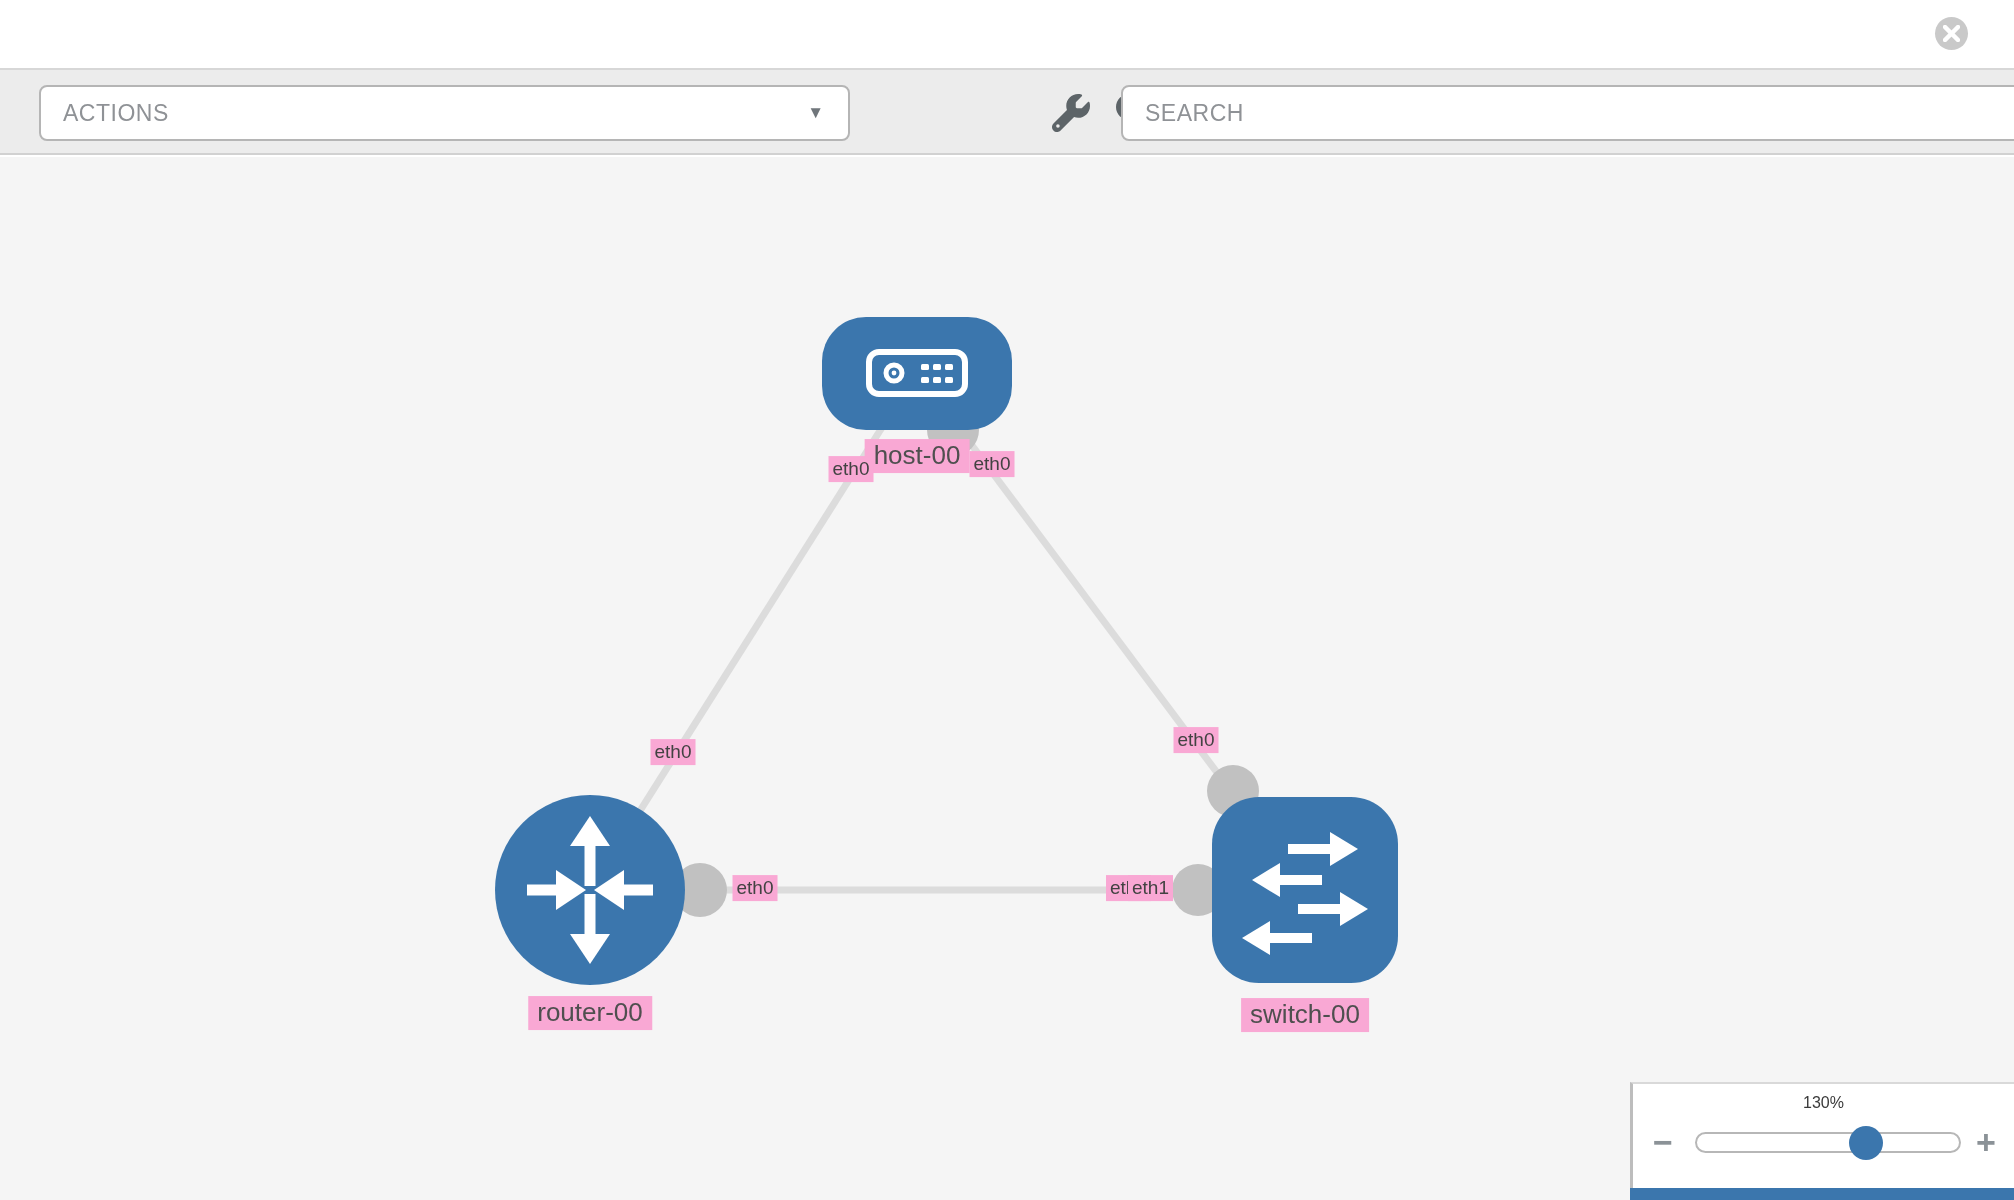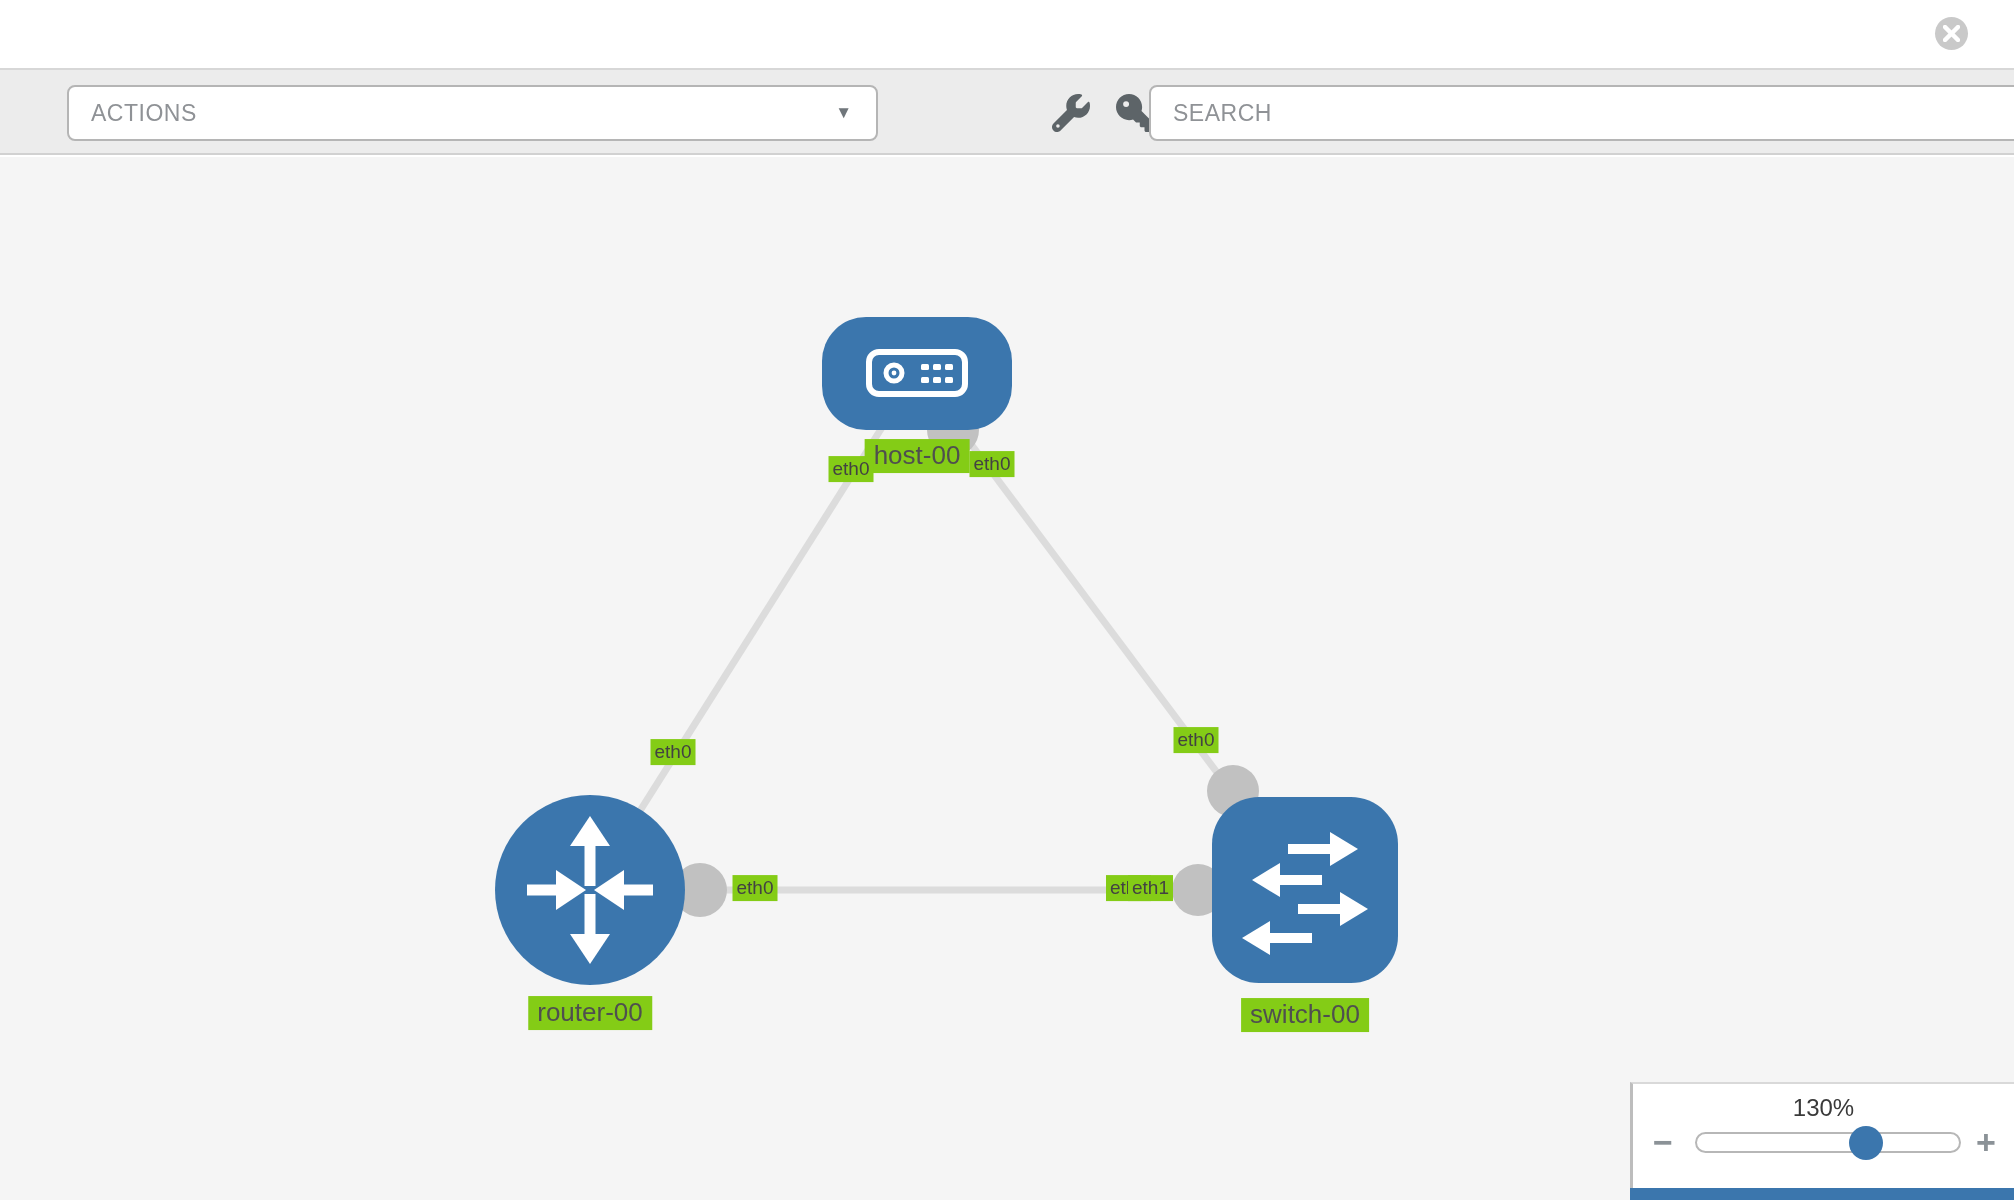--- a/index.html
+++ b/index.html
@@ -12,60 +12,60 @@
   .header .title { position:absolute; left:40px; top:50%; transform:translateY(-50%);
             font-size:27px; font-weight:bold; color:#686868; letter-spacing:0.2px; }
   .close-btn { position:absolute; right:46px; top:17px; width:33px; height:33px;
             border-radius:50%; background:#c9c9c9; cursor:pointer; }
   .close-btn svg { position:absolute; left:8px; top:8px; }
 
   
   .toolbar { position:absolute; left:0; top:70px; width:2014px; height:85px;
             background:#ececec; border-bottom:2px solid #d1d1d1; z-index:29; }
   .dropdown { position:absolute; top:15px; height:56px; background:#ffffff;
-            border:2px solid #b5b5b5; border-radius:8px;margin-left:28px; }
+            border:2px solid #b5b5b5; border-radius:8px; }
   .dropdown .dd-label { position:absolute; left:22px; top:50%; transform:translateY(-50%);
             font-size:23px; color:#8f9296; letter-spacing:0.5px; }
   .dropdown .caret { position:absolute; right:24px; top:50%; transform:translateY(-50%);
             font-size:17px; color:#70767b; }
   .dd-actions { left:39px;  width:811px; }
   .dd-search  { left:1121px; width:946px; }
   .tool-icon { position:absolute; top:24px; width:38px; height:38px; cursor:pointer; }
   .tool-wrench { left:1052px; }
   .tool-key    { left:1116px; }
 
   
   .canvas { position:absolute; left:0; top:157px; width:2014px; height:1043px;
             background:#f5f5f5; }
   svg.netsvg { position:absolute; left:0; top:0; width:2014px; height:1200px;
             z-index:5; pointer-events:none; }
   svg.netsvg * { pointer-events:auto; }
 
   
   .nlabel { position:absolute; z-index:10; transform:translate(-50%,-50%);
-            background:#84cc16; color:#424242; font-size:19px; line-height:1.15;
+            background:#f9a8d4; color:#424242; font-size:19px; line-height:1.15;
             padding:2px 4px; white-space:nowrap; }
   .node-label { font-size:26px; color:#4f4f4f; padding:2px 9px; }
   .lbl-host      { left:917px;  top:456px;text-align:right; }
   .lbl-router    { left:590px;  top:1013px; }
   .lbl-switch    { left:1305px; top:1015px; }
   .eth-host-left  { left:851px;  top:469px; }
   .eth-host-right { left:992px;  top:464px; }
   .eth-mid-diag   { left:673px;  top:752px; }
   .eth-switch-top { left:1196px; top:740px; }
   .eth-router-rt  { left:755px;  top:888px; }
   .eth-back  { left:1106px; top:888px; transform:translateY(-50%); z-index:10; }
   .eth-front { left:1128px; top:888px; transform:translateY(-50%); z-index:11; }
 
   
   .zoom-panel { position:absolute; left:1630px; top:1082px; width:384px; height:118px;
             background:#ffffff; border-left:3px solid #bdbdbd; border-top:2px solid #d9d9d9;
             z-index:20; }
   .zoom-level { position:absolute; left:0; top:10px; width:100%; text-align:center;
-            font-size:24px; color:#3a3a3a; }
+            font-size:16px; color:#3a3a3a; }
   .zoom-minus, .zoom-plus { position:absolute; top:40px; font-size:34px; font-weight:bold;
             color:#8b9297; cursor:pointer; line-height:36px; }
   .zoom-minus { left:20px; }
   .zoom-plus  { left:343px; }
   .zoom-track { position:absolute; left:62px; top:48px; width:266px; height:21px;
             background:#ffffff; border:2px solid #b7b7b7; border-radius:11px; cursor:pointer; }
   .zoom-knob { position:absolute; left:216px; top:42px; width:34px; height:34px;
             border-radius:50%; background:#3b76ad; cursor:pointer; z-index:21; }
   .legend-strip { position:absolute; left:1630px; top:1188px; width:384px; height:12px;
             background:#3b76ad; z-index:22; }

